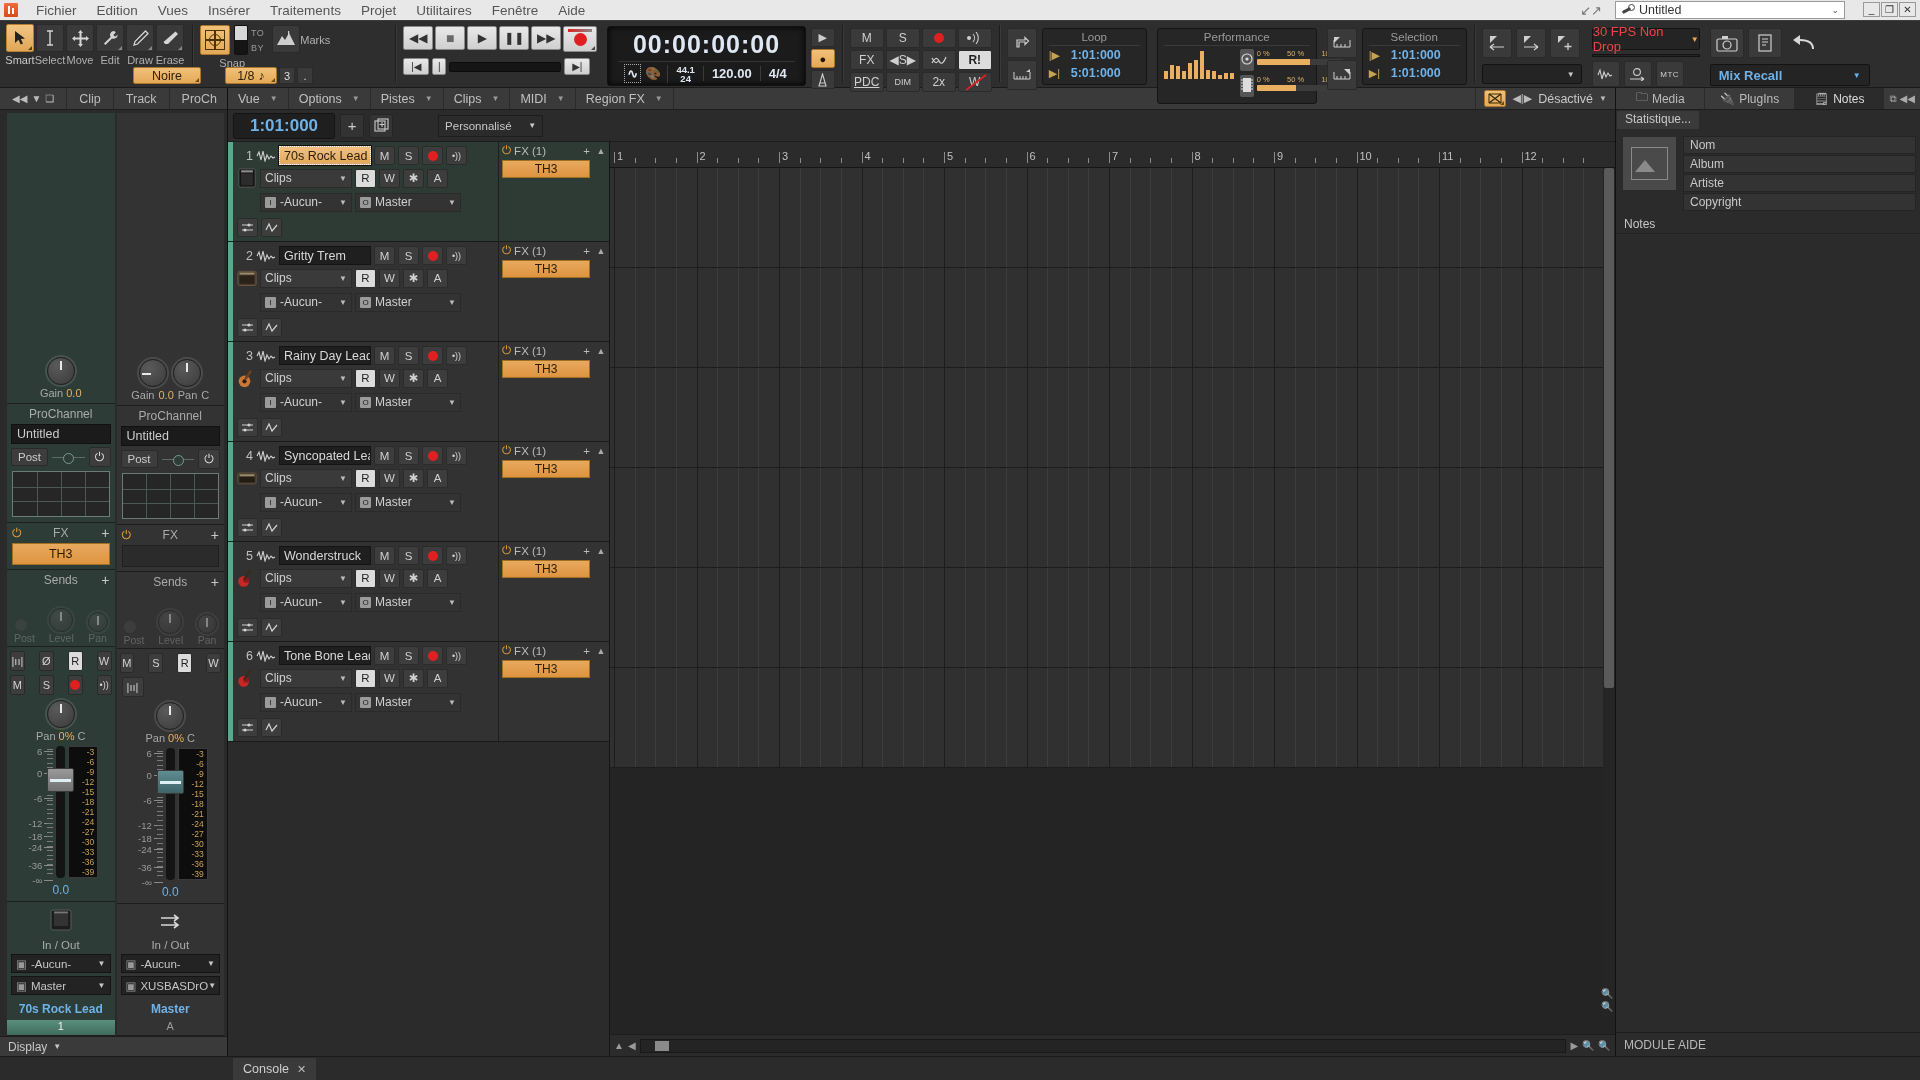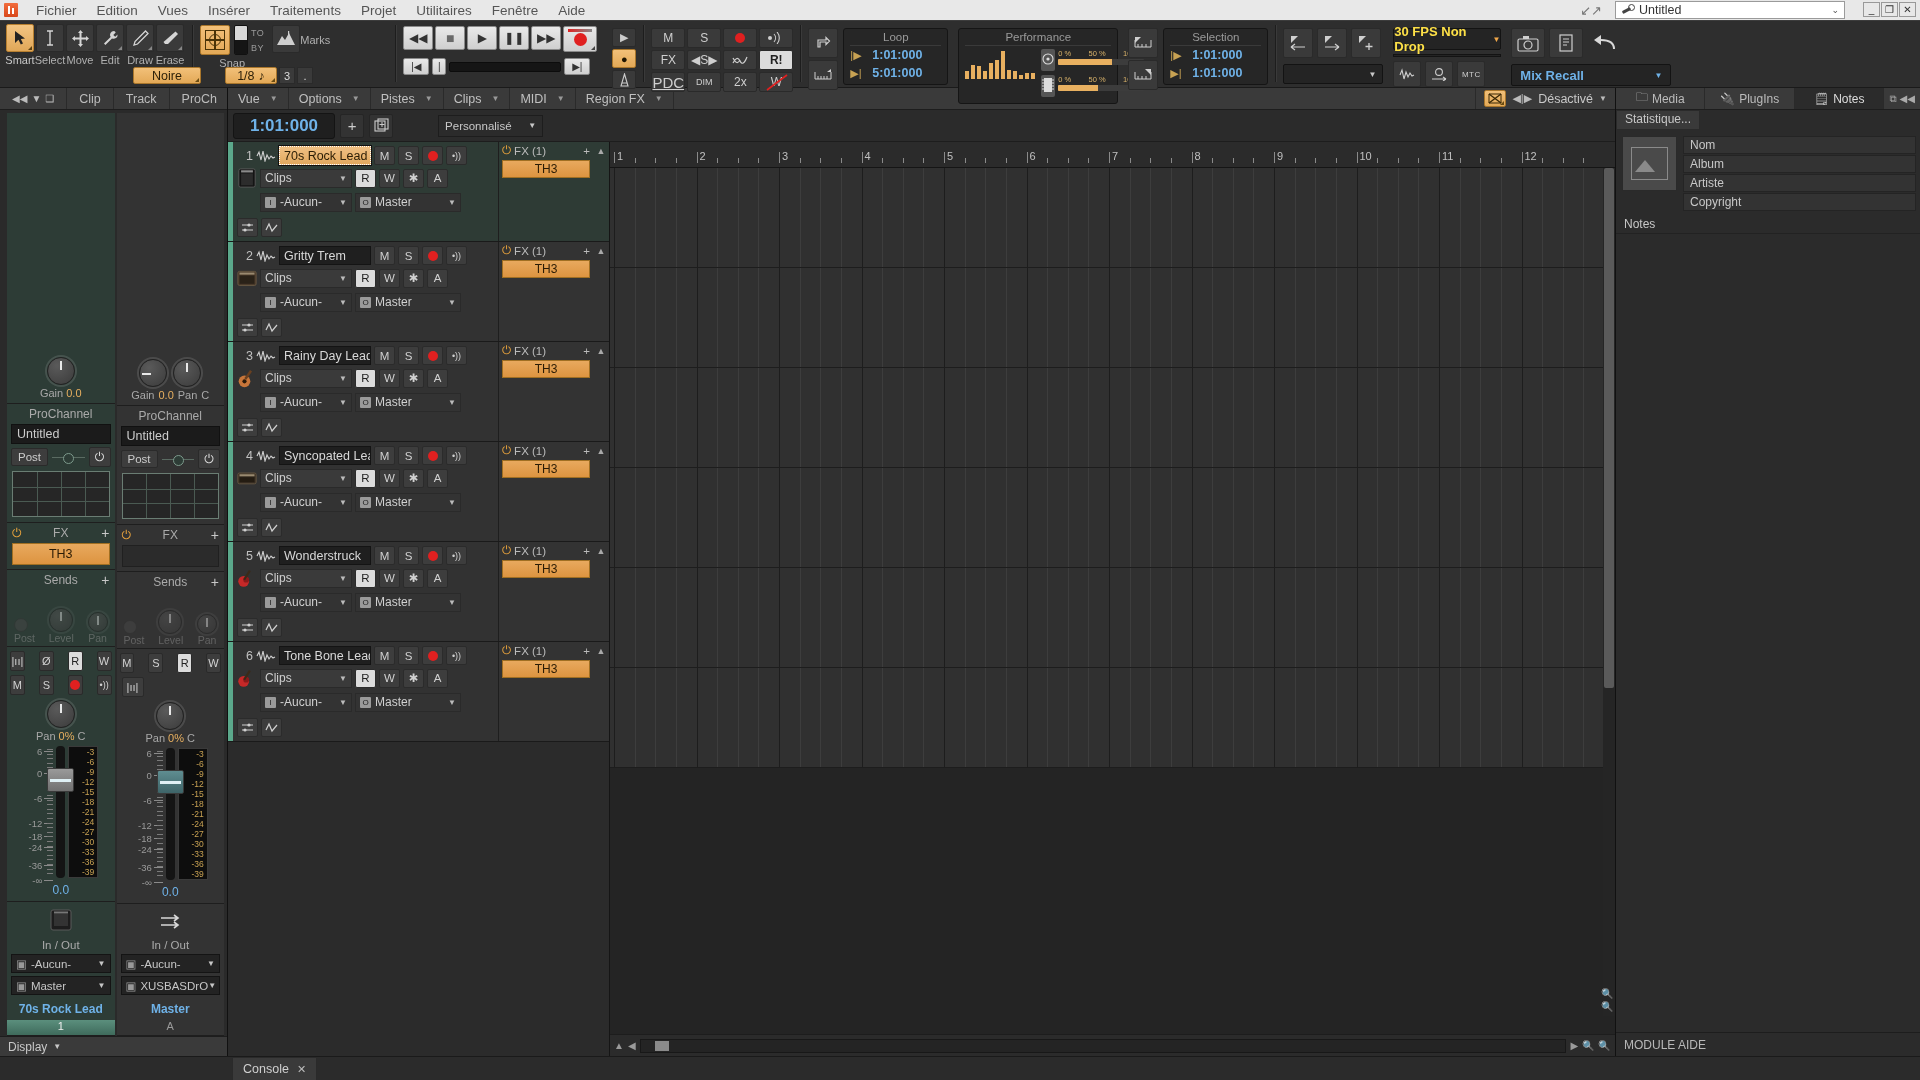--- a/index.html
+++ b/index.html
@@ -124,21 +124,21 @@
   .mico { width:14px;height:22px; background:#555; border-radius:2px; position:relative; flex-shrink:0;}
   .mlabels { font-size:7.5px; color:#d8b26a; display:flex; justify-content:space-between; width:86px;}
   .mbar { width:86px; height:6px; background:#3c3c3c; border-radius:1px; overflow:hidden; margin-top:1px;}
   .mbar i { display:block; height:100%; background:#e8b060; }
 
   .icobtn { width:28px;height:26px;background:#3a3a3a;border:1px solid #2a2a2a;border-radius:2px;
     display:flex;align-items:center;justify-content:center;color:#cfcfcf;}
   .icobtn.big { width:30px;height:30px;}
   .dropsel { background:#242424;border:1px solid #131313;border-radius:2px;height:20px;
     display:flex;align-items:center;padding:0 6px;color:#c8c8c8;font-size:12px;}
-  .fpslbl { color:#fde047; font-weight:bold; font-size:13px; }
+  .fpslbl { color:#ef4444; font-weight:normal; font-size:13px; }
   .mixrecall { background:#242424;border:1px solid #131313;border-radius:2px;height:22px;width:160px;
     display:flex;align-items:center;padding:0 8px;color:#6fb2e8;font-weight:bold;font-size:13px;}
 
   
   .main { flex:1; display:flex; min-height:0; }
 
   
   .inspector { width:228px; background:#2a2a2a; display:flex; flex-direction:column; border-right:1px solid #111; }
   .insptabs { height:22px; display:flex; background:#3a3a3a; border-bottom:1px solid #1d1d1d; }
   .insptabs .t { padding:0 12px; display:flex;align-items:center; font-size:12.5px; color:#bcbcbc;
@@ -476,20 +476,34 @@
       </div>
       <div style="display:flex;gap:3px;align-items:center;margin-top:6px;">
         <div class="smallsq">|◀</div>
         <div class="smallsq" style="width:14px;">|</div>
         <div class="timebar"></div>
         <div class="smallsq">▶|</div>
       </div>
     </div>
 
     <div class="tbgroup" style="padding-top:6px;">
+      <div class="timedisp">
+        <div class="bigtime">00:00:00:00</div>
+        <div class="timesub">
+          <div class="cell" style="padding:0 6px;display:flex;gap:4px;align-items:center;">
+            <span style="border:1px dotted #aaa;padding:1px 2px;">∿</span>
+            <span style="opacity:.5;">🎨</span>
+          </div>
+          <div class="cell">
+            <div class="rate2"><span>44.1</span><br><span>24</span></div>
+          </div>
+          <div class="cell">120.00</div>
+          <div class="cell">4/4</div>
+        </div>
+      </div>
       <div class="vstack" style="margin-left:5px;margin-top:2px;">
         <div class="sqbtn">▶</div>
         <div class="sqbtn amber">●</div>
         <div class="sqbtn">
           <svg width="13" height="14" viewBox="0 0 13 14">
               <path d="M6.5 1 L10 13 H3 Z" fill="none" stroke="currentColor" stroke-width="1.1"></path>
               <path d="M4 10 L9 10" stroke="currentColor" stroke-width="1"></path>
             </svg>
         </div>
       </div>
@@ -510,21 +524,21 @@
         </div>
         <div class="b">FX</div>
         <div class="b">◀S▶</div>
         <div class="b">
           <svg width="16" height="14" viewBox="0 0 16 14">
               <path d="M1 10 q4 -8 7 -2 t7 -4" stroke="currentColor" fill="none" stroke-width="1.2"></path>
               <path d="M1 5 q4 8 7 2" stroke="currentColor" fill="none" stroke-width="1.2"></path>
             </svg>
         </div>
         <div class="b light">R!</div>
-        <div class="b" style="font-size:15px;text-decoration:underline;">PDC</div>
+        <div class="b" style="font-size:12px;text-decoration:underline;">PDC</div>
         <div class="b" style="font-size:9px;">DIM</div>
         <div class="b">2x</div>
         <div class="b" style="position:relative;">
           <span>W</span>
           <svg style="position:absolute;left:4px;top:1px;" width="26" height="18" viewBox="0 0 26 18">
               <line x1="3" y1="16" x2="23" y2="1" stroke="#e02020" stroke-width="1.6"></line>
             </svg>
         </div>
       </div>
     </div>

